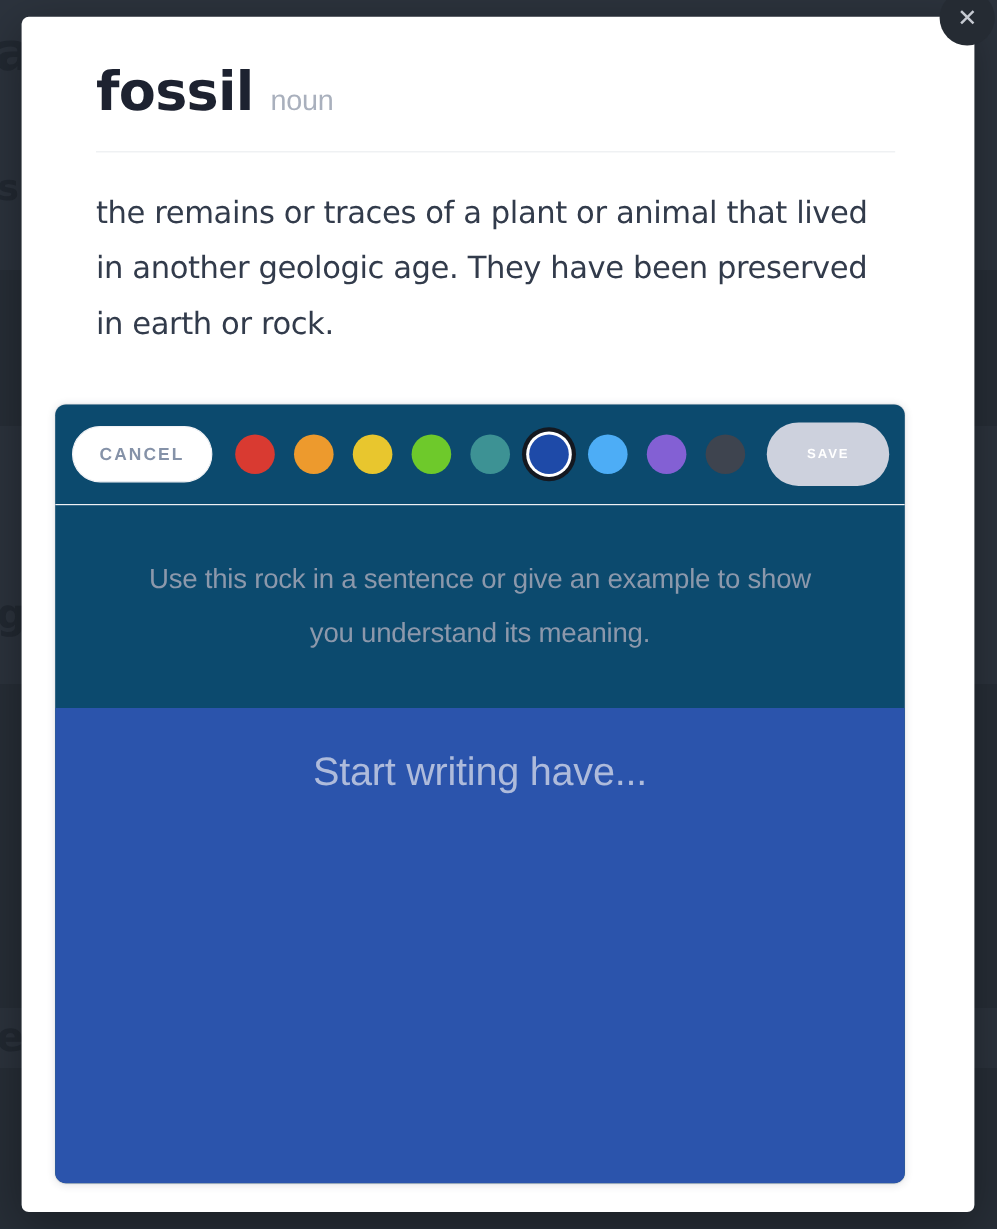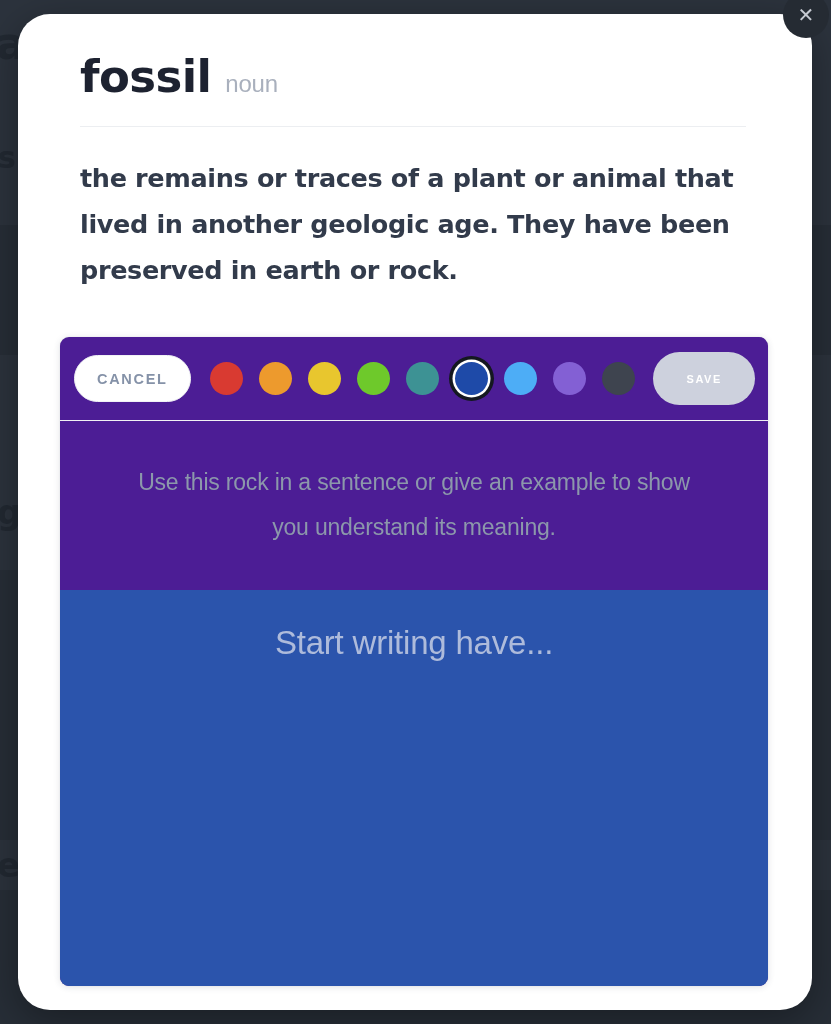--- a/index.html
+++ b/index.html
@@ -36,21 +36,21 @@
   }
 
   
   #modal {
     position: absolute;
     left: 18px;
     top: 14px;
     width: 794px;
     height: 996px;
     background: #ffffff;
-    border-radius: 32px;
+    border-radius: 6px;
     box-shadow: 0 10px 40px rgba(0,0,0,.35);
     overflow: hidden;
   }
 
   
   #close-btn {
     position: absolute;
     right: 2px;
     top: -8px;
     width: 46px;
@@ -100,32 +100,32 @@
     margin: 27px 66px 0 62px;
     height: 1px;
     background: #eceef1;
   }
 
   .definition {
     margin: 28px 62px 0 62px;
     font-family: "DejaVu Sans", sans-serif;
     font-size: 25.5px;
     line-height: 46px;
-    font-weight: 700;
+    font-weight: 400;
     color: #323b4b;
     letter-spacing: -0.35px;
   }
 
   
   .answer-card {
     position: absolute;
-    left: 42px;
+    left: 28px;
     top: 323px;
     width: 708px;
-    background: #4c1d95;
+    background: #0c4a6e;
     border-radius: 9px;
     box-shadow: 0 1px 7px rgba(40,50,70,.14), 0 0 1px rgba(40,50,70,.18);
     overflow: hidden;
   }
 
   .toolbar {
     display: flex;
     align-items: center;
     height: 84px;
     padding: 0 13px 0 14px;

